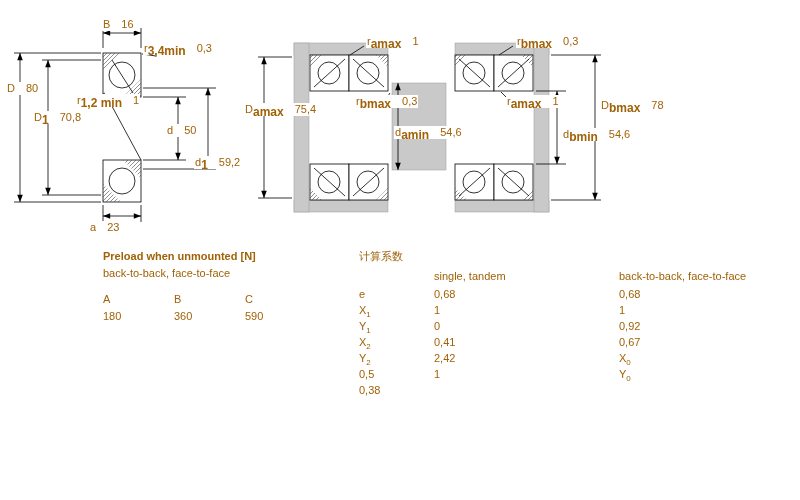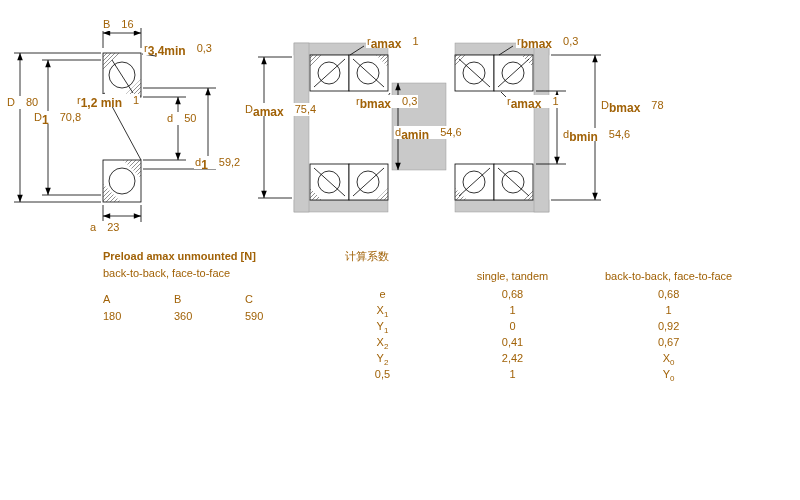--- a/index.html
+++ b/index.html
@@ -16,23 +16,23 @@
   .dim sub { font-size:12px; line-height:8px;font-weight:bold; }
   .dim .v { margin-left:11px; }
 
   .preload { position:absolute; left:103px; top:250px; font-size:11px; line-height:13px; }
   .preload .title { font-weight:bold; margin-bottom:4px; }
   .preload .subtitle { margin-bottom:13px; }
   .preload .row { display:flex; }
   .preload .row span { width:71px; }
   .preload .row.head { margin-bottom:4px; }
 
-  .factors { position:absolute; left:345px; top:250px; font-size:11px; line-height:13px; }
+  .factors { position:absolute; left:359px; top:250px; font-size:11px; line-height:13px; }
   .factors .title { margin-bottom:7px; }
-  .factors .grid { display:grid; grid-template-columns:75px 185px auto;text-align:center; }
+  .factors .grid { display:grid; grid-template-columns:75px 185px auto; }
   .factors .grid > div { height:16px; }
   .factors .grid > div.head { height:18px; }
   .factors sub { font-size:8px; line-height:8px; }
 </style>
 </head>
 <body>
 
 <div class="screen">
 
   <svg width="800" height="500" viewBox="0 0 800 500" style="position:absolute;left:0;top:0;">
@@ -151,39 +151,39 @@
       <line x1="557" y1="91" x2="557" y2="164" marker-start="url(#arrow)" marker-end="url(#arrow)"></line>
 
       <line x1="551" y1="55" x2="601" y2="55"></line>
       <line x1="551" y1="200" x2="601" y2="200"></line>
       <line x1="595" y1="55" x2="595" y2="200" marker-start="url(#arrow)" marker-end="url(#arrow)"></line>
     </g>
   </svg>
 
   <div class="dim" style="left:102px;top:18px"><span>B</span><sub></sub><span class="v">16</span></div>
   <div class="dim" style="left:143px;top:42px"><span>r</span><sub>3,4min</sub><span class="v">0,3</span></div>
-  <div class="dim" style="left:6px;top:96px"><span>D</span><sub></sub><span class="v">80</span></div>
+  <div class="dim" style="left:6px;top:82px"><span>D</span><sub></sub><span class="v">80</span></div>
   <div class="dim" style="left:33px;top:111px"><span>D</span><sub>1</sub><span class="v">70,8</span></div>
   <div class="dim" style="left:76px;top:94px"><span>r</span><sub>1,2 min</sub><span class="v">1</span></div>
-  <div class="dim" style="left:166px;top:112px"><span>d</span><sub></sub><span class="v">50</span></div>
+  <div class="dim" style="left:166px;top:124px"><span>d</span><sub></sub><span class="v">50</span></div>
   <div class="dim" style="left:194px;top:156px"><span>d</span><sub>1</sub><span class="v">59,2</span></div>
   <div class="dim" style="left:89px;top:221px"><span>a</span><sub></sub><span class="v">23</span></div>
 
   <div class="dim" style="left:366px;top:35px"><span>r</span><sub>amax</sub><span class="v">1</span></div>
   <div class="dim" style="left:244px;top:103px"><span>D</span><sub>amax</sub><span class="v">75,4</span></div>
   <div class="dim" style="left:355px;top:95px"><span>r</span><sub>bmax</sub><span class="v">0,3</span></div>
   <div class="dim" style="left:394px;top:126px"><span>d</span><sub>amin</sub><span class="v">54,6</span></div>
 
   <div class="dim" style="left:516px;top:35px"><span>r</span><sub>bmax</sub><span class="v">0,3</span></div>
   <div class="dim" style="left:506px;top:95px"><span>r</span><sub>amax</sub><span class="v">1</span></div>
   <div class="dim" style="left:600px;top:99px"><span>D</span><sub>bmax</sub><span class="v">78</span></div>
   <div class="dim" style="left:562px;top:128px"><span>d</span><sub>bmin</sub><span class="v">54,6</span></div>
 
   <div class="preload">
-    <div class="title">Preload amax unmounted [N]</div>
+    <div class="title">Preload when unmounted [N]</div>
     <div class="subtitle">back-to-back, face-to-face</div>
     <div class="row head">
       <span>A</span>
       <span>B</span>
       <span>C</span>
     </div>
     <div class="row">
       <span>180</span>
       <span>360</span>
       <span>590</span>
@@ -214,16 +214,17 @@
       <div>0,67</div>
 
       <div><span>Y</span><sub>2</sub></div>
       <div>2,42</div>
 
       <div><span>X</span><sub>0</sub></div>
       <div>0,5</div>
       <div>1</div>
 
       <div><span>Y</span><sub>0</sub></div>
+      <div>0,38</div>
     </div>
   </div>
 
 </div>
 
 </body></html>

